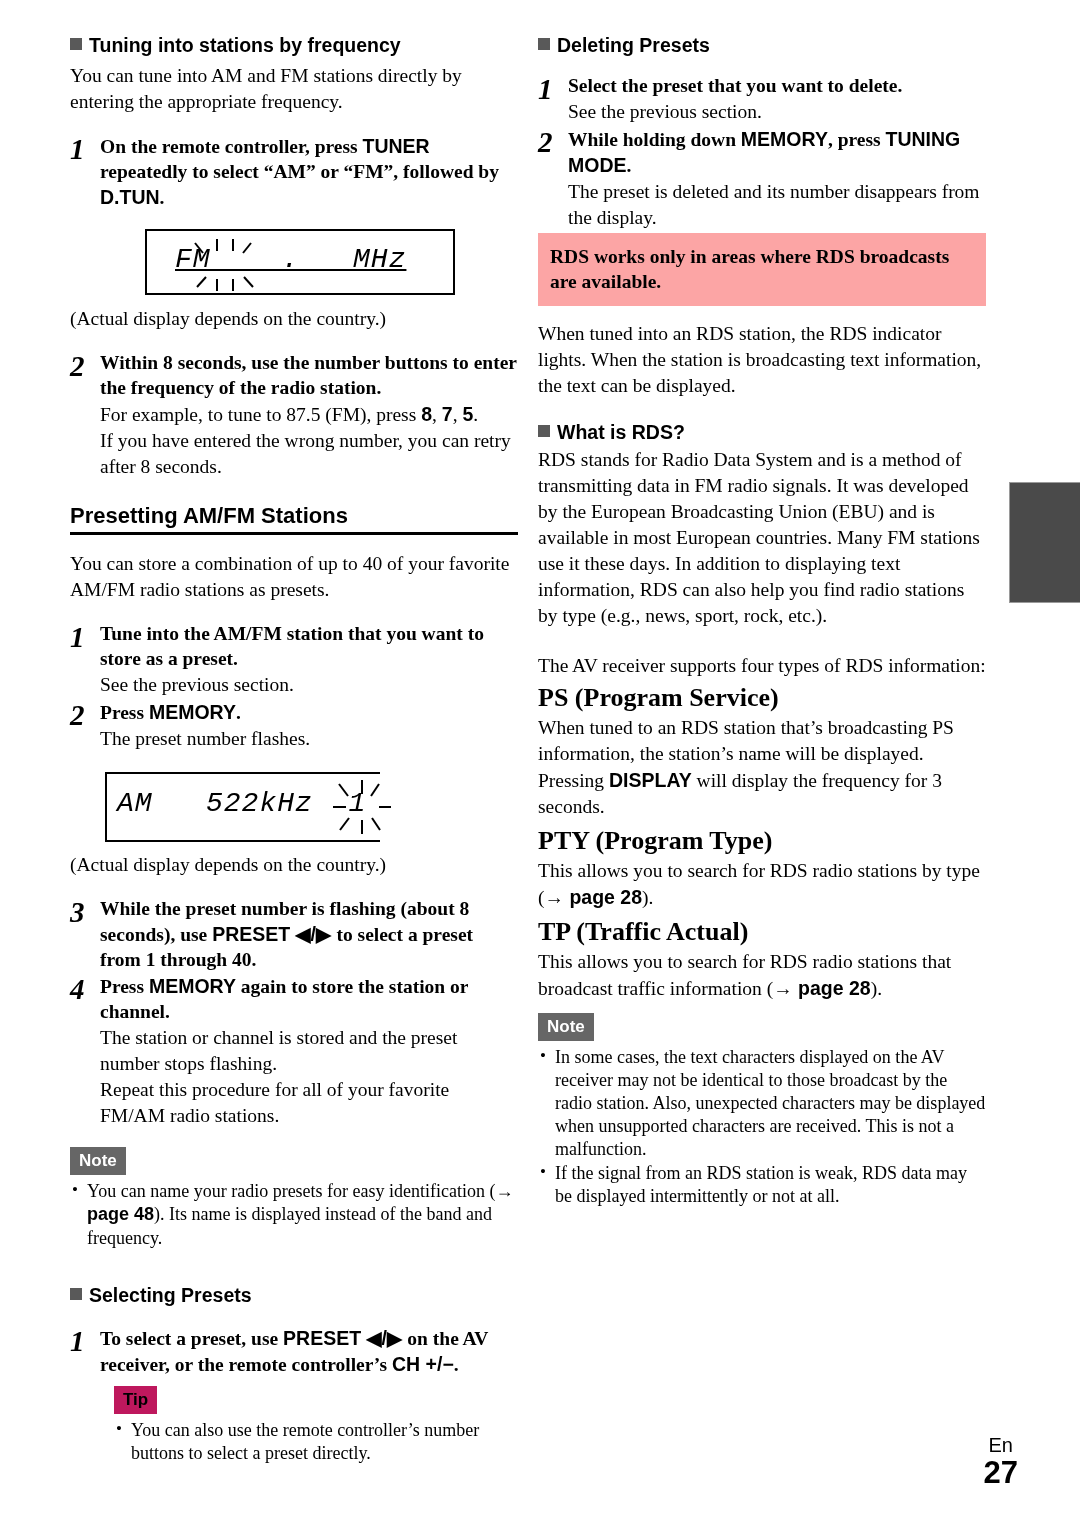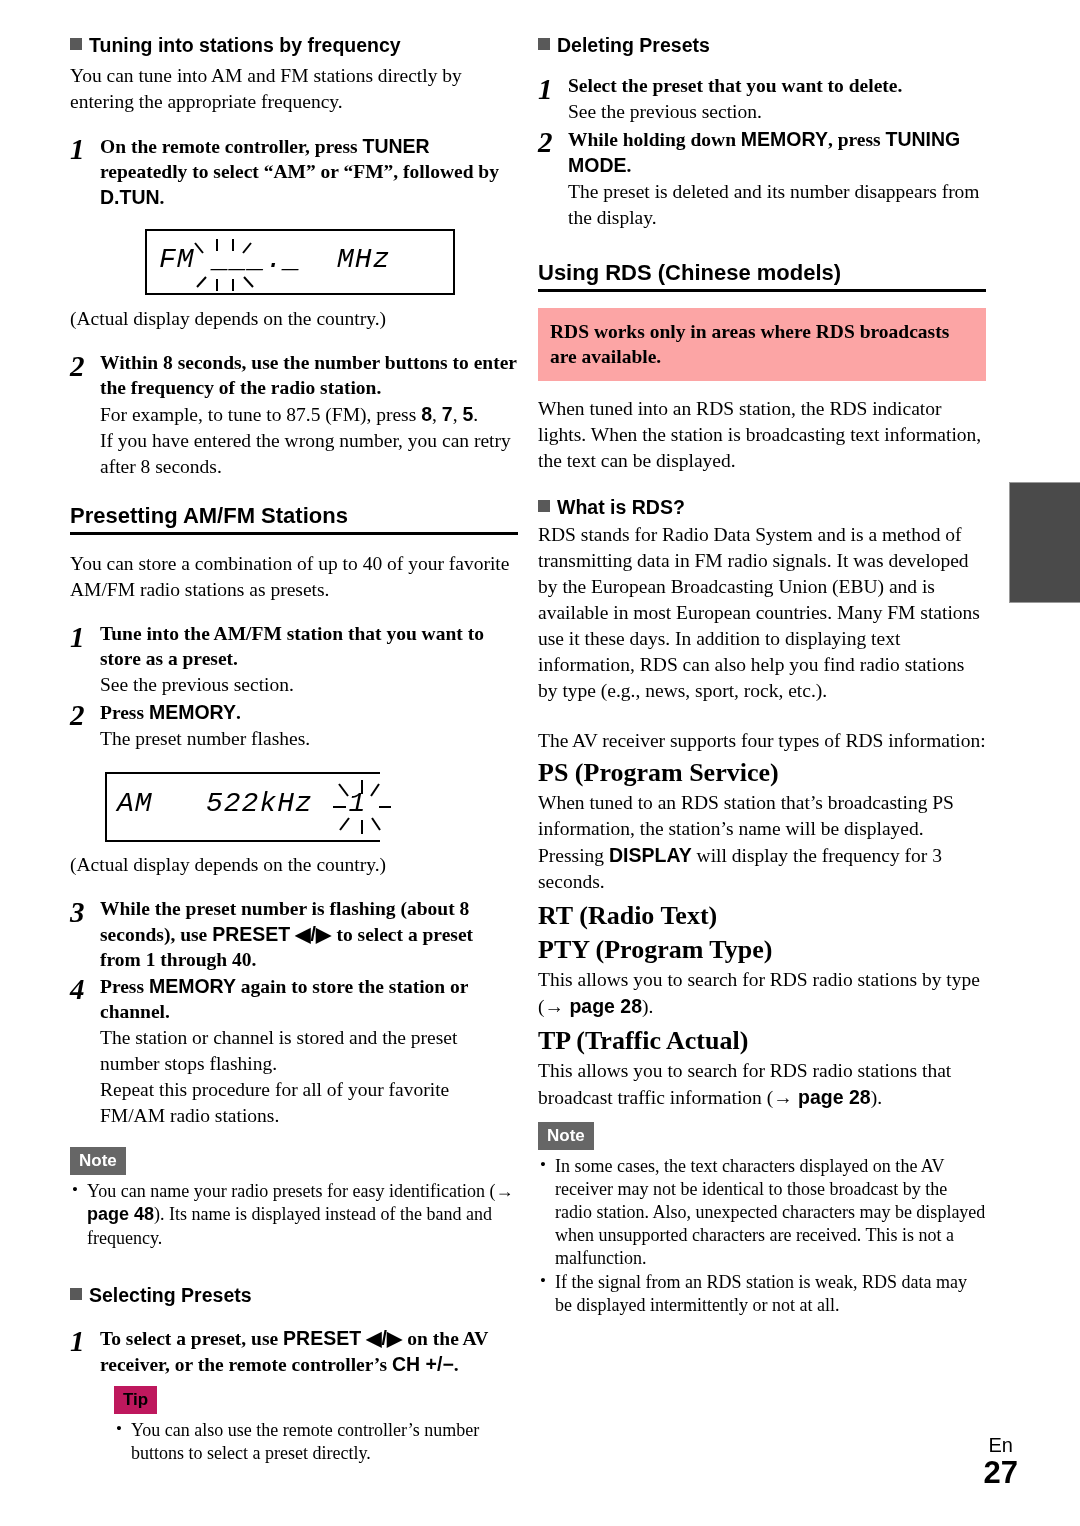--- a/index.html
+++ b/index.html
@@ -116,21 +116,21 @@
     box-sizing: border-box;
   }
   .lcd-text {
     font-family: "Liberation Mono", monospace;
     font-style: italic;
     font-size: 28px;
     letter-spacing: 1px;
     position: absolute;
     white-space: pre;
   }
-  .lcd-fm .lcd-text { left: 12px; top: 13px; }
+  .lcd-fm .lcd-text { left: 28px; top: 13px; text-decoration: underline; }
   .lcd-am .lcd-text { left: 10px; top: 14px; }
   .blink-svg { position: absolute; overflow: visible; }
 
   
   .label-chip {
     display: inline-block;
     font-family: "Liberation Sans", sans-serif;
     font-weight: bold;
     font-size: 17px;
     line-height: 1;
@@ -362,41 +362,37 @@
     </div>
 
     <div class="step">
       <div class="step-num">2</div>
       <div class="step-body">
         <p class="step-title"><span style="font-weight: bold;">While holding down </span><span class="sans" style="font-family: &quot;Liberation Sans&quot;, sans-serif; font-weight: bold;">MEMORY</span><span style="font-weight: bold;">, press </span><span class="sans" style="font-family: &quot;Liberation Sans&quot;, sans-serif; font-weight: bold;">TUNING MODE</span><span style="font-weight: bold;">.</span></p>
         <p class="step-sub">The preset is deleted and its number disappears from the display.</p>
       </div>
     </div>
 
-    <div class="sec-head-wrap" style="margin-top:30px;">
-      <h2 class="sec-head">Using RDS (Chinese models)</h2>
-    </div>
 
     <div class="gray-callout">RDS works only in areas where RDS broadcasts are available.</div>
 
     <p class="body gap"><span>When tuned into an RDS station, the </span><span style="font-weight: normal;">RDS</span><span> indicator lights. When the station is broadcasting text information, the text can be displayed.</span></p>
 
     <h3 class="sq-head" style="margin-top:22px; margin-bottom:3px;">
       <span class="sq"></span>
       <span>What is RDS?</span>
     </h3>
 
     <p class="body">RDS stands for Radio Data System and is a method of transmitting data in FM radio signals. It was developed by the European Broadcasting Union (EBU) and is available in most European countries. Many FM stations use it these days. In addition to displaying text information, RDS can also help you find radio stations by type (e.g., news, sport, rock, etc.).</p>
 
     <p class="body" style="margin-top:24px; margin-bottom:2px;">The AV receiver supports four types of RDS information:</p>
 
     <div>
         <p class="def-head">PS (Program Service)</p>
         <p class="body"><span>When tuned to an RDS station that’s broadcasting PS information, the station’s name will be displayed. Pressing </span><span class="sans" style="font-family: &quot;Liberation Sans&quot;, sans-serif; font-weight: bold;">DISPLAY</span><span> will display the frequency for 3 seconds.</span></p>
-        <p class="def-head">RT (Radio Text)</p>
         <p class="def-head">PTY (Program Type)</p>
         <p class="body"><span>This allows you to search for RDS radio stations by type (</span><span class="sans" style="font-family: &quot;Liberation Sans&quot;, sans-serif; font-weight: bold;">→ page 28</span><span>).</span></p>
         <p class="def-head">TP (Traffic Actual)</p>
         <p class="body"><span>This allows you to search for RDS radio stations that broadcast traffic information (</span><span class="sans" style="font-family: &quot;Liberation Sans&quot;, sans-serif; font-weight: bold;">→ page 28</span><span>).</span></p>
       </div>
 
     <div style="margin-top:11px;">
       <span class="label-chip">Note</span>
       <ul class="bullets">
           <li>In some cases, the text characters displayed on the AV receiver may not be identical to those broadcast by the radio station. Also, unexpected characters may be displayed when unsupported characters are received. This is not a malfunction.</li>

